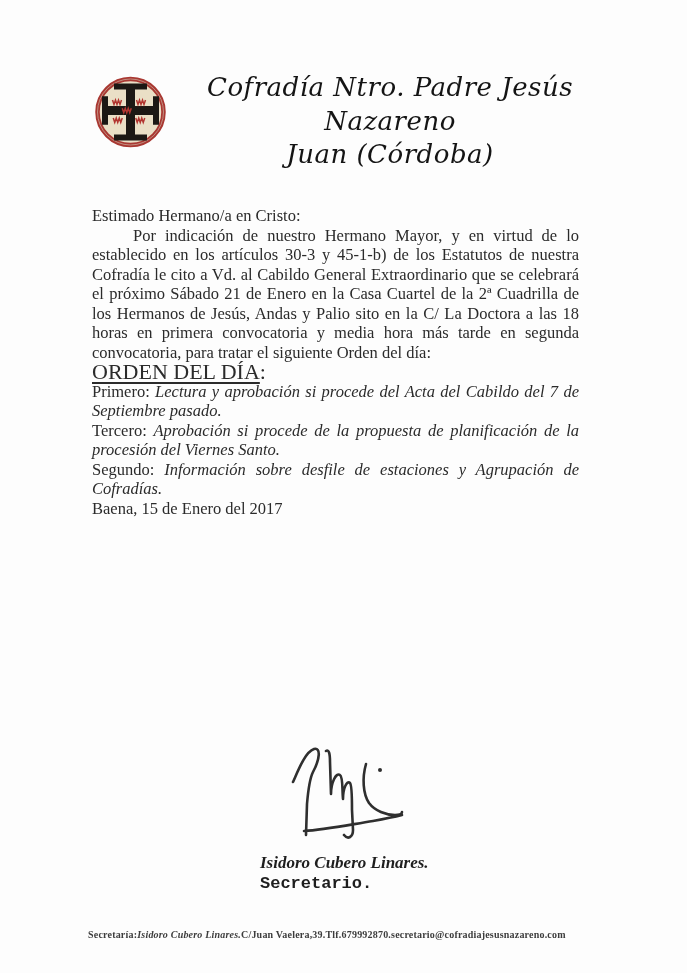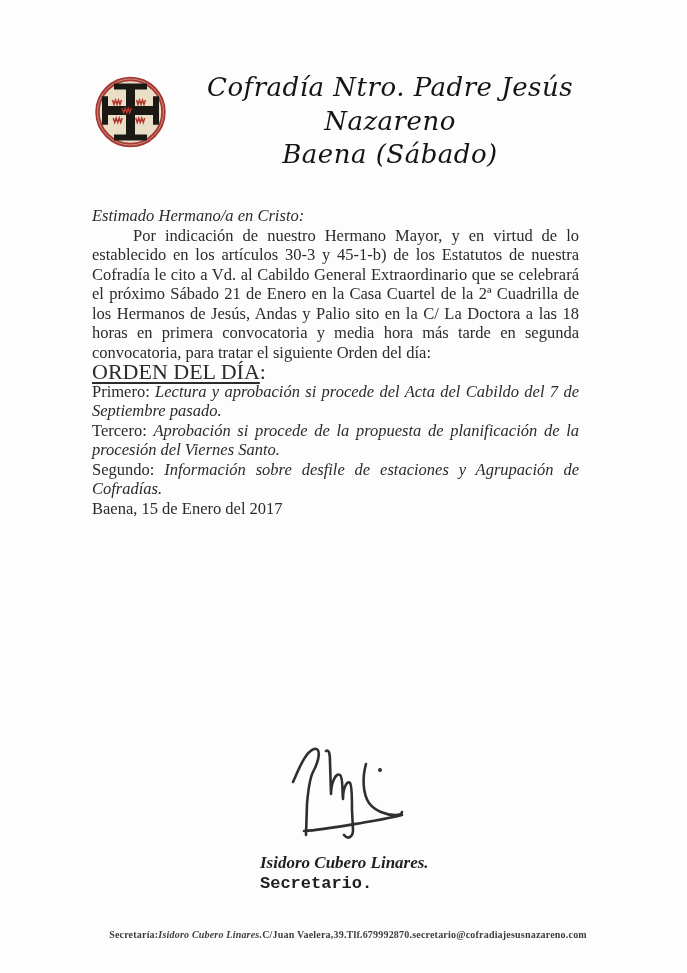--- a/index.html
+++ b/index.html
@@ -24,21 +24,21 @@
   .org-line1 { font-size:26px; line-height:34px; letter-spacing:0.5px; }
   .org-line2 { font-size:26px; line-height:33px; letter-spacing:0.5px; }
 
   
   .body-block {
     position:absolute; left:92px; top:206px; width:487px;
     font-size:16.5px; line-height:19.5px;
     text-align:justify;
   }
   .body-block p { margin:0; }
-  .salutation   { margin:0 0 0 41px;font-style:italic; }
+  .salutation   { margin:0 0 0 41px; }
   .intro        { margin-top:24px; text-indent:41px; }
   .intro b      { font-weight:normal; }
   .agenda-heading { margin:9px 0 0 41px; font-size:22px; }
   .underlined   { text-decoration:underline; text-underline-offset:3px; }
   .agenda-item  { margin-left:41px; }
   .item-1 { margin-top:20px; }
   .item-2 { margin-top:14px; }
   .item-3 { margin-top:11px; }
   .item-text { font-style:italic; }
   .dateline { margin:35px 0 0 41px; }
@@ -47,21 +47,21 @@
   
   .signature-svg { position:absolute; left:278px; top:738px; width:140px; height:105px; }
   .sig-block { position:absolute; left:260px; top:852px; font-size:17px; line-height:21px; color:#1e1e1e; }
   .sig-name  { font-weight:bold; font-style:italic; }
   .sig-title { font-weight:bold;font-family:Liberation Mono, monospace; }
 
   
   .footer {
     position:absolute; left:88px; top:929px; width:520px;
     font-size:10px; font-weight:bold; color:#3c3c3c;
-    letter-spacing:0.2px; white-space:nowrap;text-align:center;
+    letter-spacing:0.2px; white-space:nowrap;
   }
   .footer .f-name { font-style:italic; }
 </style>
 </head>
 <body>
 
 <div class="page">
 
   <svg class="logo" viewBox="0 0 100 100" aria-hidden="true">
     <circle cx="50" cy="50" r="44" fill="#eadfc6" stroke="#a93832" stroke-width="6"></circle>
@@ -78,21 +78,21 @@
       <path d="M26,34 l2,6 2,-6 2,6 2,-6 2,6 2,-6"></path>
       <path d="M58,34 l2,6 2,-6 2,6 2,-6 2,6 2,-6"></path>
       <path d="M39,45 l2,6 2,-6 2,6 2,-6 2,6 2,-6"></path>
       <path d="M27,58 l2,6 2,-6 2,6 2,-6 2,6 2,-6"></path>
       <path d="M57,58 l2,6 2,-6 2,6 2,-6 2,6 2,-6"></path>
     </g>
   </svg>
 
   <div class="letterhead">
     <div class="org-line1">Cofradía Ntro. Padre Jesús Nazareno</div>
-    <div class="org-line2">Baena (Sábado)</div>
+    <div class="org-line2">Juan (Córdoba)</div>
   </div>
 
   <div class="body-block">
     <p class="salutation">Estimado Hermano/a en Cristo:</p>
 
     <p class="intro"><span>Por indicación de nuestro Hermano Mayor, y en virtud de lo establecido en los artículos 30-3 y 45-1-b) de los Estatutos de nuestra Cofradía le </span><b>cito a Vd. al Cabildo General Extraordinario</b><span> que se celebrará el próximo </span><b>Sábado 21 de Enero</b><span> en la </span><b>Casa Cuartel de la 2ª Cuadrilla de los Hermanos de Jesús, Andas y Palio</b><span> sito en la C/ La Doctora a las 18 horas en primera convocatoria y media hora más tarde en segunda convocatoria, para tratar el siguiente Orden del día:</span></p>
 
     <p class="agenda-heading"><span class="underlined">ORDEN DEL DÍA</span><span>:</span></p>
 
     <p class="agenda-item item-1"><span class="item-label">Primero</span><span>: </span><span class="item-text">Lectura y aprobación si procede del Acta del Cabildo del 7 de Septiembre pasado.</span></p>

